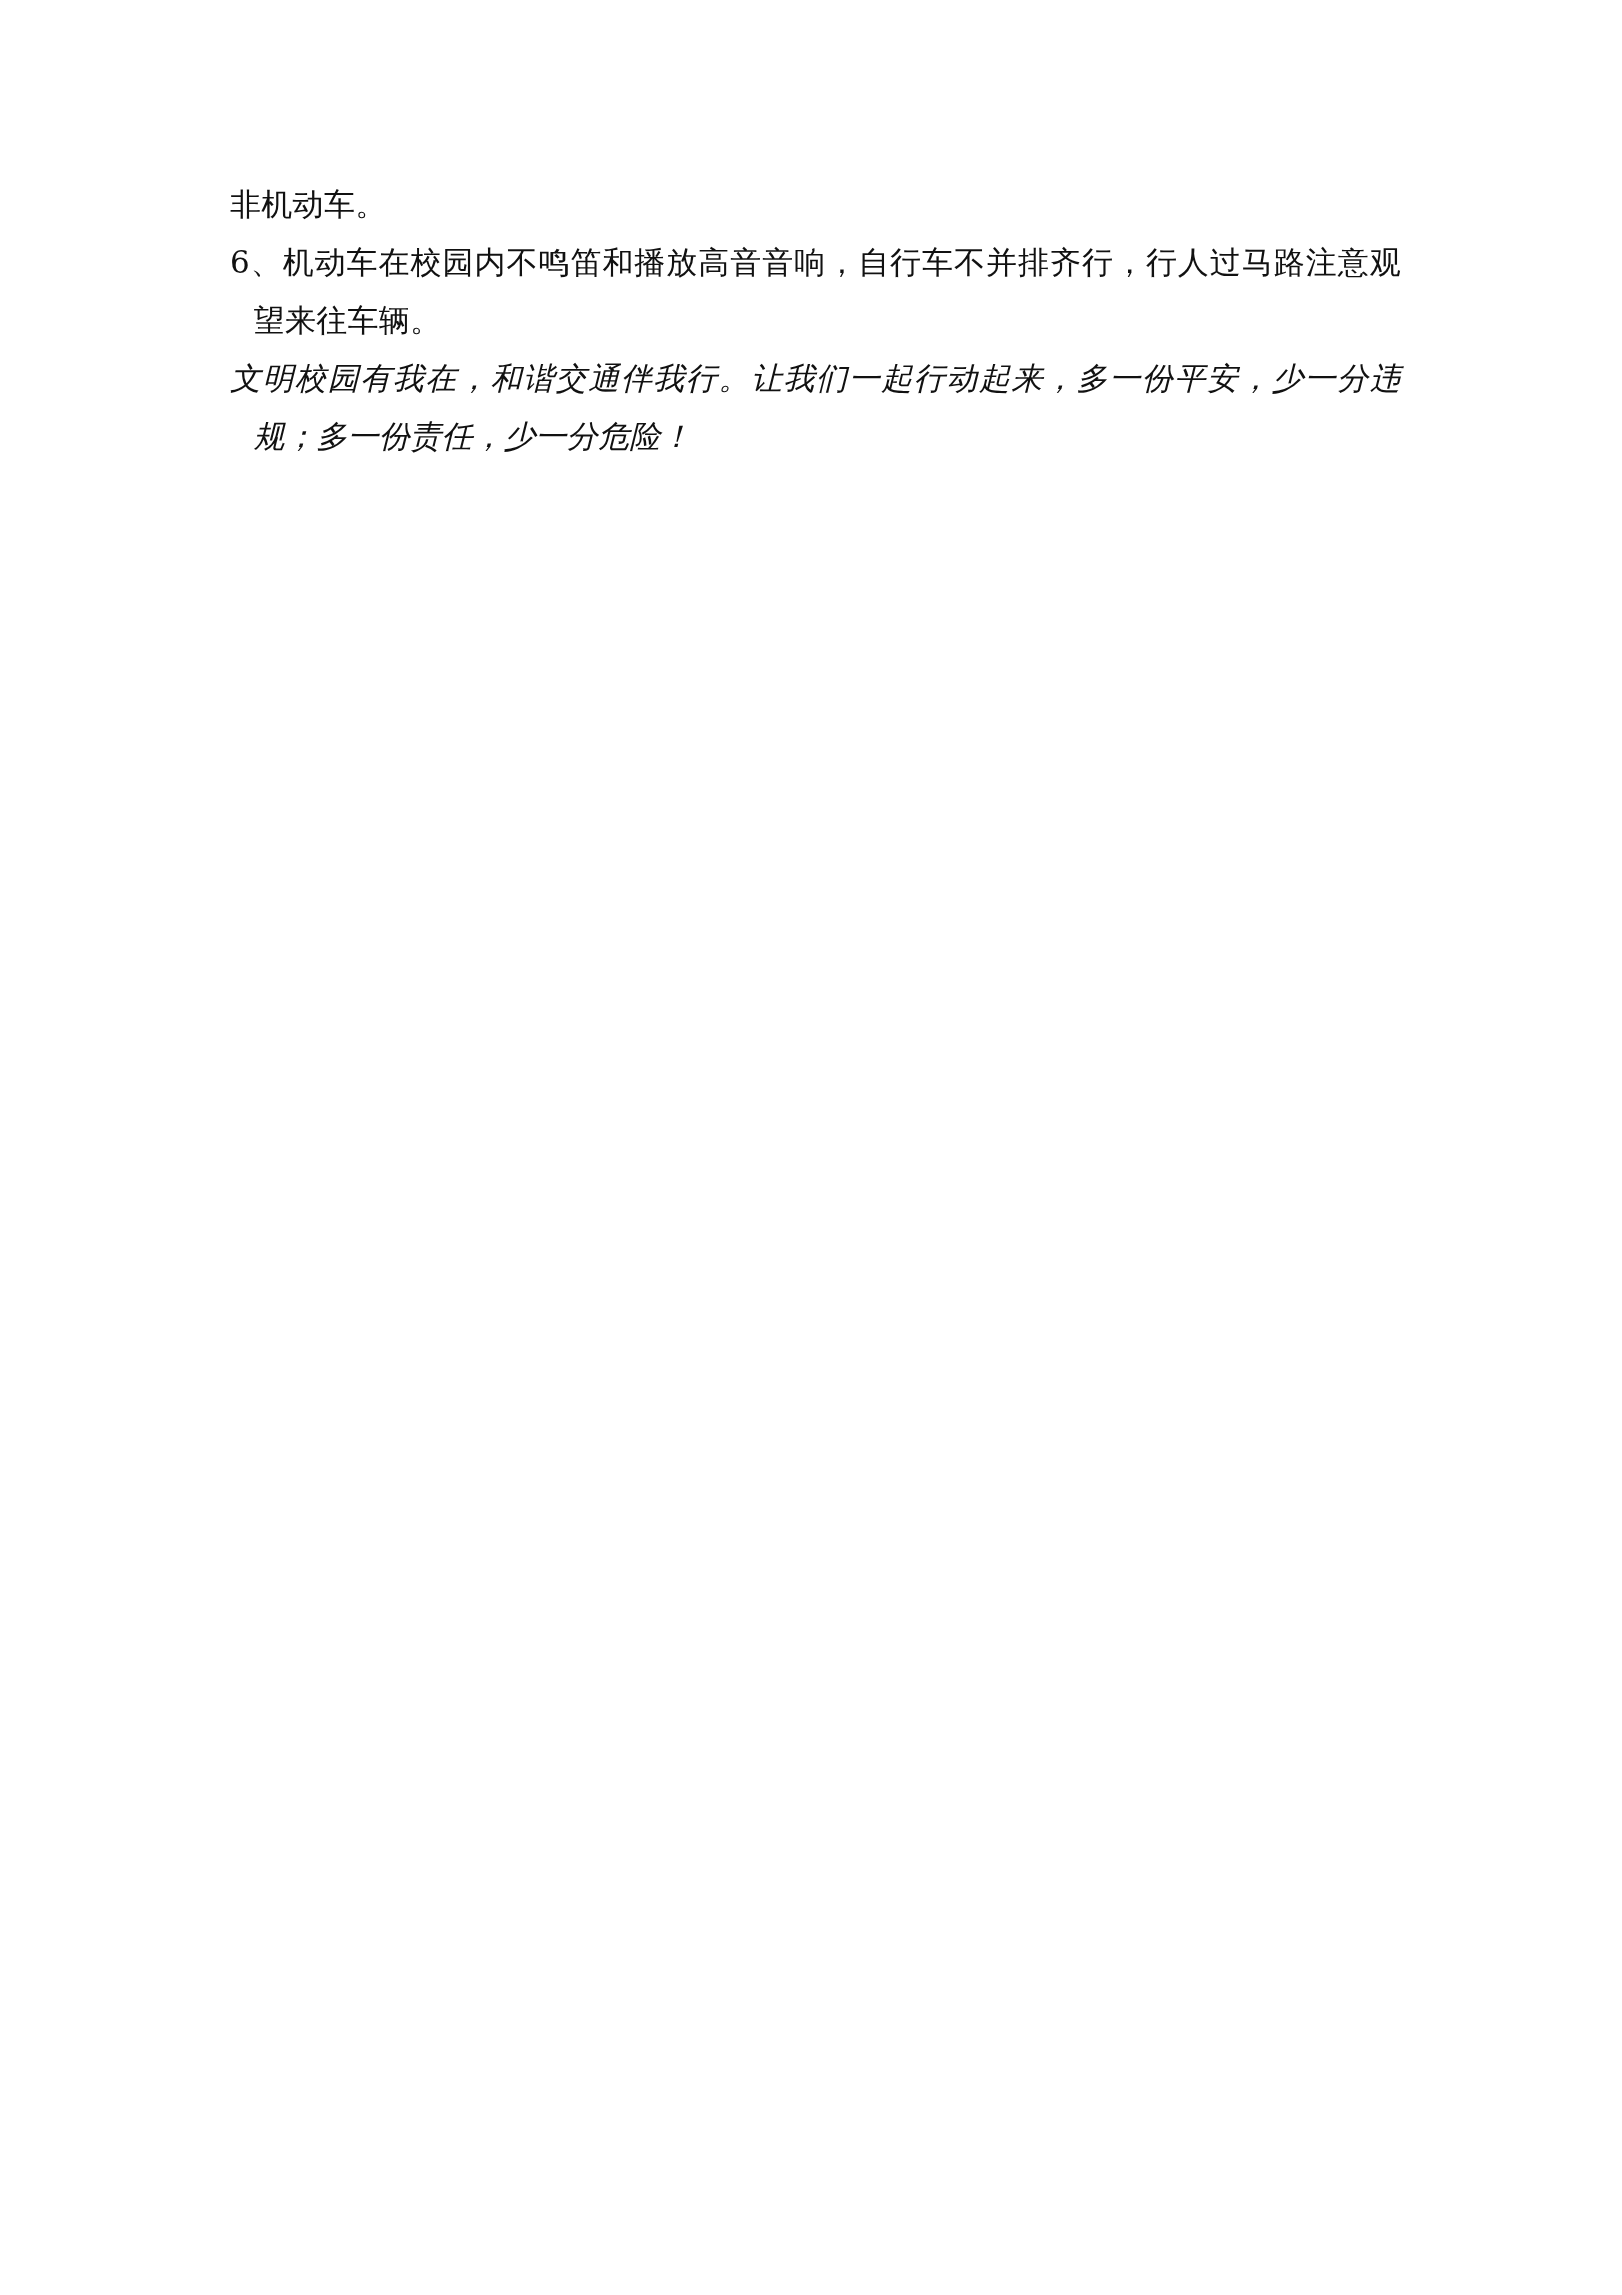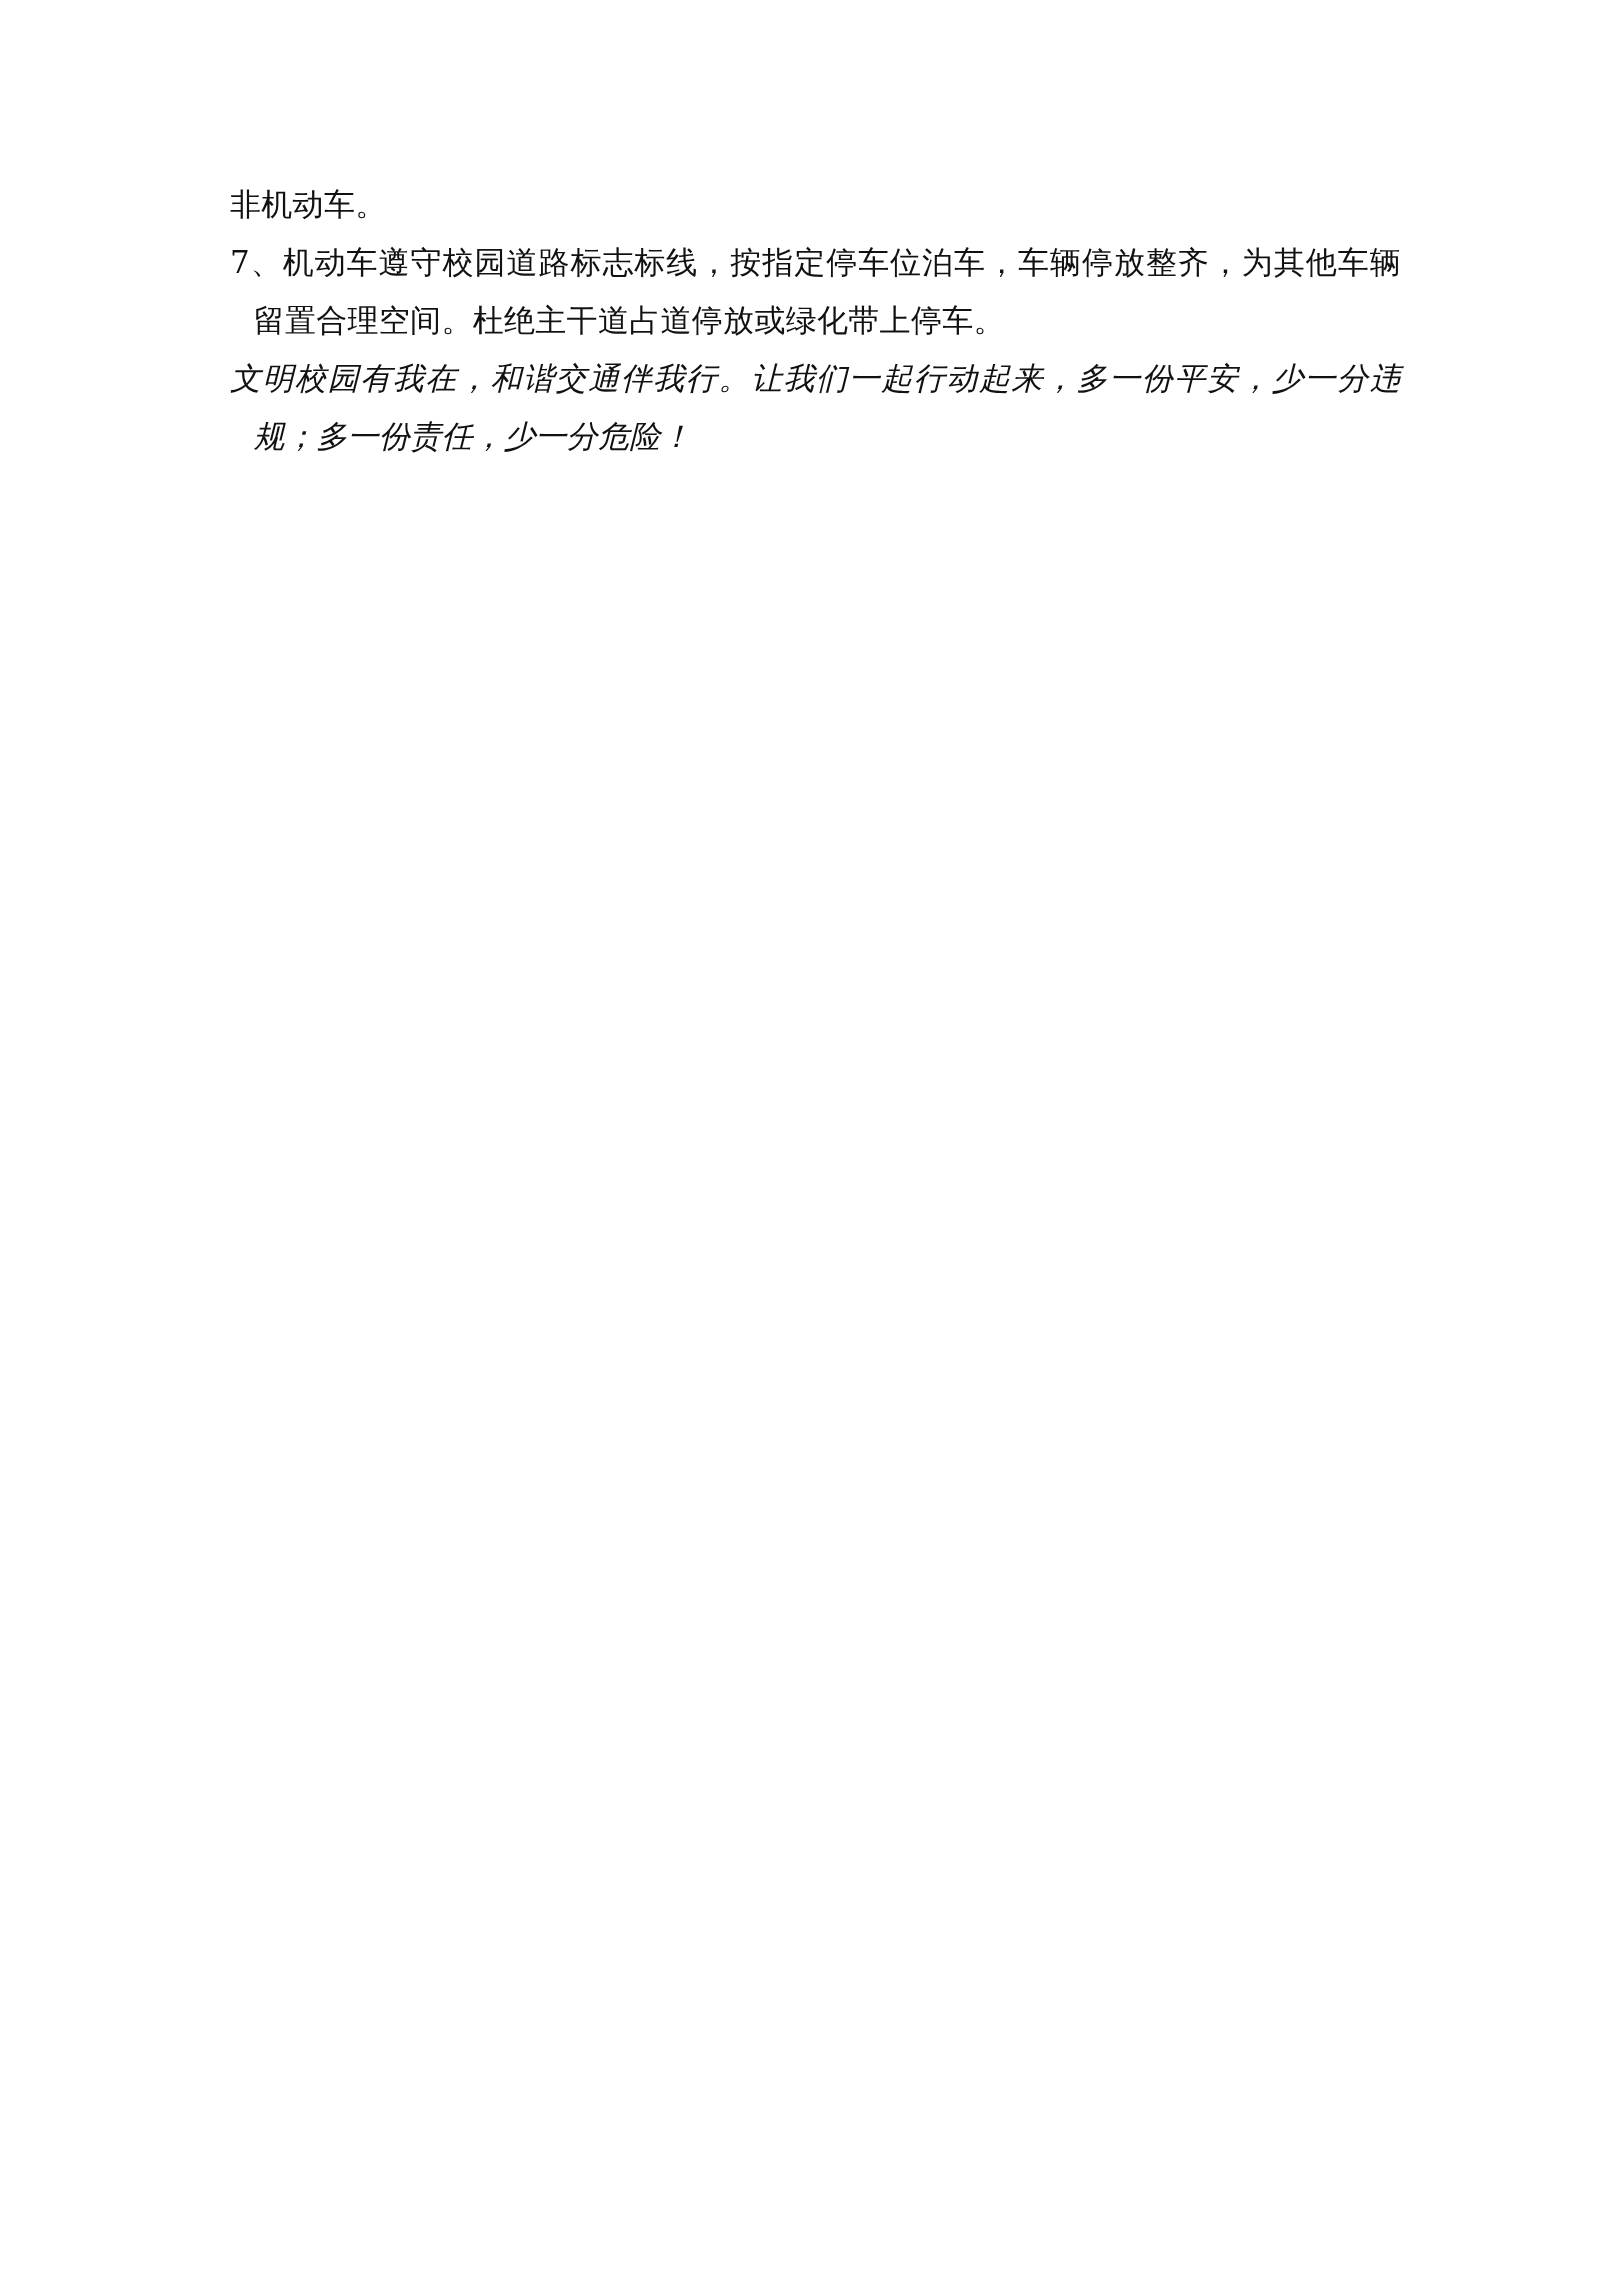--- a/index.html
+++ b/index.html
@@ -52,20 +52,20 @@
   }
 </style>
 </head>
 <body>
 
 <div class="page">
   <div class="content">
 
     <p class="para hang">非机动车。</p>
 
+    <p class="para numbered">6、机动车在校园内不鸣笛和播放高音音响，自行车不并排齐行，行人过马路注意观望来往车辆。</p>
 
-    <p class="para numbered">7、机动车遵守校园道路标志标线，按指定停车位泊车，车辆停放整齐，为其他车辆留置合理空间。杜绝主干道占道停放或绿化带上停车。</p>
 
     <p class="para closing">文明校园有我在，和谐交通伴我行。让我们一起行动起来，多一份平安，少一分违规；多一份责任，少一分危险！</p>
 
   </div>
 </div>
 
 
 </body></html>

